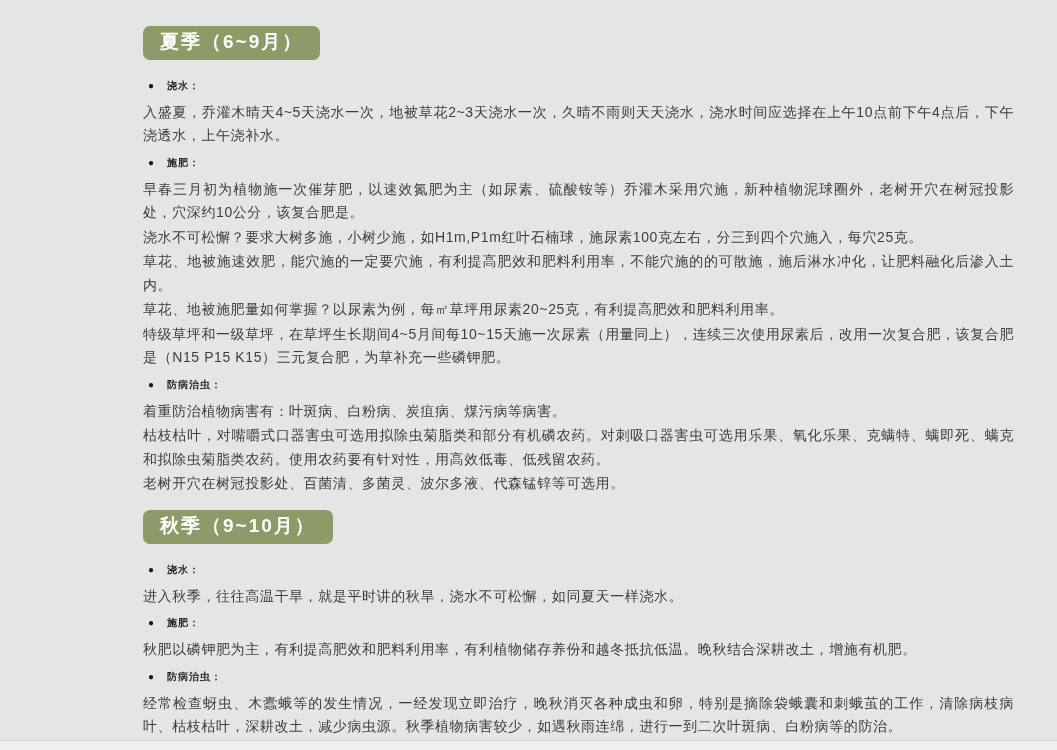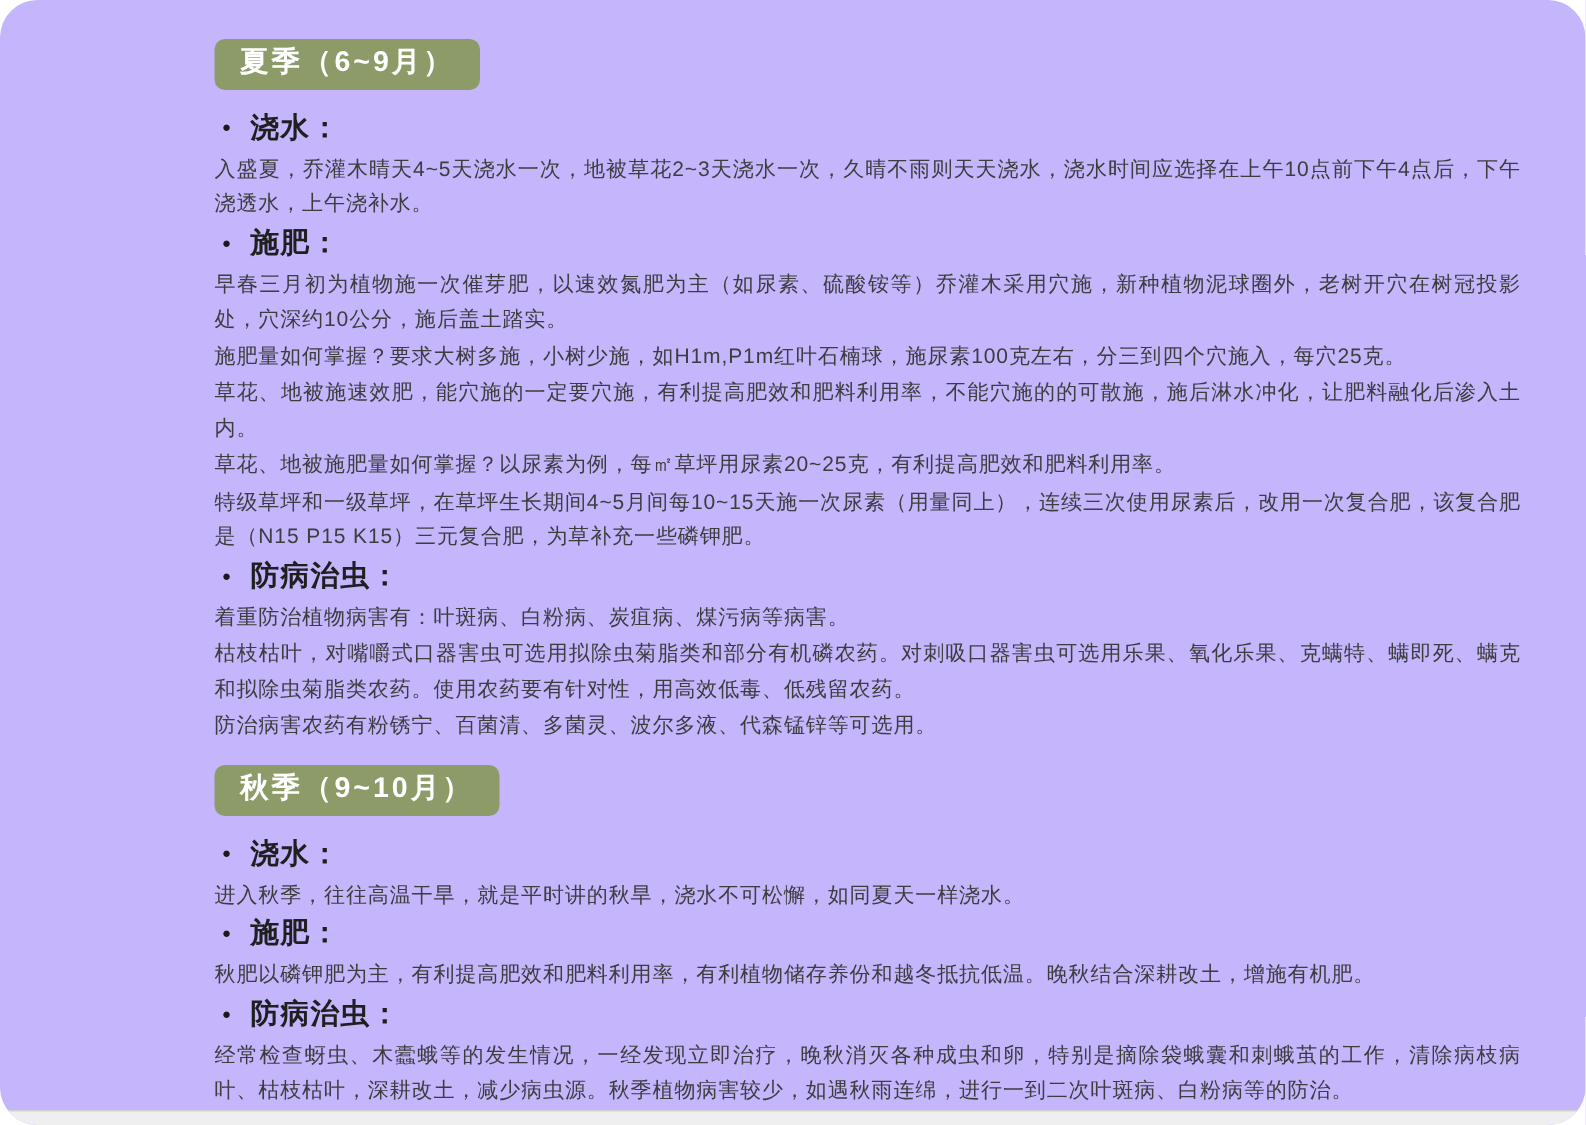--- a/index.html
+++ b/index.html
@@ -1,23 +1,22 @@
 <!DOCTYPE html>
 <html><head>
 <meta charset="utf-8">
 <style>
   html, body { margin: 0; padding: 0; background: #ffffff; }
   .screen {
     position: relative;
     width: 1057px;
     height: 750px;
-    background: #c4b5fd;
+    background: #e5e5e5;
     overflow: hidden;
     font-family: "Liberation Sans", sans-serif;
-    border-radius: 25px;
   }
   .content {
     position: absolute;
     left: 143px;
     top: 26px;
     width: 871px;
   }
   .section { position: relative; }
   .section + .section { margin-top: 14px; }
   .badge {
@@ -38,21 +37,21 @@
     align-items: center;
     margin: 3px 0 4px 0;
     line-height: 23px;
   }
   .dot {
     font-size: 10px;
     color: #1a1a1a;
     margin: 0 13px 0 5px;
   }
   .bullet-label {
-    font-size: 19px;
+    font-size: 10px;
     font-weight: bold;
     color: #1f1f1f;
     letter-spacing: 1px;
   }
   p.para {
     margin: 0 0 1px 0;
     font-size: 14px;
     line-height: 23.5px;
     color: #3d3d3d;
     letter-spacing: 0.6px;
@@ -80,33 +79,33 @@
       <div class="bullet-line">
         <span class="dot">●</span>
         <span class="bullet-label">浇水：</span>
       </div>
       <p class="para">入盛夏，乔灌木晴天4~5天浇水一次，地被草花2~3天浇水一次，久晴不雨则天天浇水，浇水时间应选择在上午10点前下午4点后，下午浇透水，上午浇补水。</p>
 
       <div class="bullet-line">
         <span class="dot">●</span>
         <span class="bullet-label">施肥：</span>
       </div>
-      <p class="para">早春三月初为植物施一次催芽肥，以速效氮肥为主（如尿素、硫酸铵等）乔灌木采用穴施，新种植物泥球圈外，老树开穴在树冠投影处，穴深约10公分，施后盖土踏实。</p>
-      <p class="para">施肥量如何掌握？要求大树多施，小树少施，如H1m,P1m红叶石楠球，施尿素100克左右，分三到四个穴施入，每穴25克。</p>
+      <p class="para">早春三月初为植物施一次催芽肥，以速效氮肥为主（如尿素、硫酸铵等）乔灌木采用穴施，新种植物泥球圈外，老树开穴在树冠投影处，穴深约10公分，该复合肥是。</p>
+      <p class="para">浇水不可松懈？要求大树多施，小树少施，如H1m,P1m红叶石楠球，施尿素100克左右，分三到四个穴施入，每穴25克。</p>
       <p class="para">草花、地被施速效肥，能穴施的一定要穴施，有利提高肥效和肥料利用率，不能穴施的的可散施，施后淋水冲化，让肥料融化后渗入土内。</p>
       <p class="para">草花、地被施肥量如何掌握？以尿素为例，每㎡草坪用尿素20~25克，有利提高肥效和肥料利用率。</p>
       <p class="para">特级草坪和一级草坪，在草坪生长期间4~5月间每10~15天施一次尿素（用量同上），连续三次使用尿素后，改用一次复合肥，该复合肥是（N15 P15 K15）三元复合肥，为草补充一些磷钾肥。</p>
 
       <div class="bullet-line">
         <span class="dot">●</span>
         <span class="bullet-label">防病治虫：</span>
       </div>
       <p class="para">着重防治植物病害有：叶斑病、白粉病、炭疽病、煤污病等病害。</p>
       <p class="para">枯枝枯叶，对嘴嚼式口器害虫可选用拟除虫菊脂类和部分有机磷农药。对刺吸口器害虫可选用乐果、氧化乐果、克螨特、螨即死、螨克和拟除虫菊脂类农药。使用农药要有针对性，用高效低毒、低残留农药。</p>
-      <p class="para">防治病害农药有粉锈宁、百菌清、多菌灵、波尔多液、代森锰锌等可选用。</p>
+      <p class="para">老树开穴在树冠投影处、百菌清、多菌灵、波尔多液、代森锰锌等可选用。</p>
     </div>
 
     <div class="section">
       <div class="badge">秋季（9~10月）</div>
 
       <div class="bullet-line">
         <span class="dot">●</span>
         <span class="bullet-label">浇水：</span>
       </div>
       <p class="para">进入秋季，往往高温干旱，就是平时讲的秋旱，浇水不可松懈，如同夏天一样浇水。</p>

